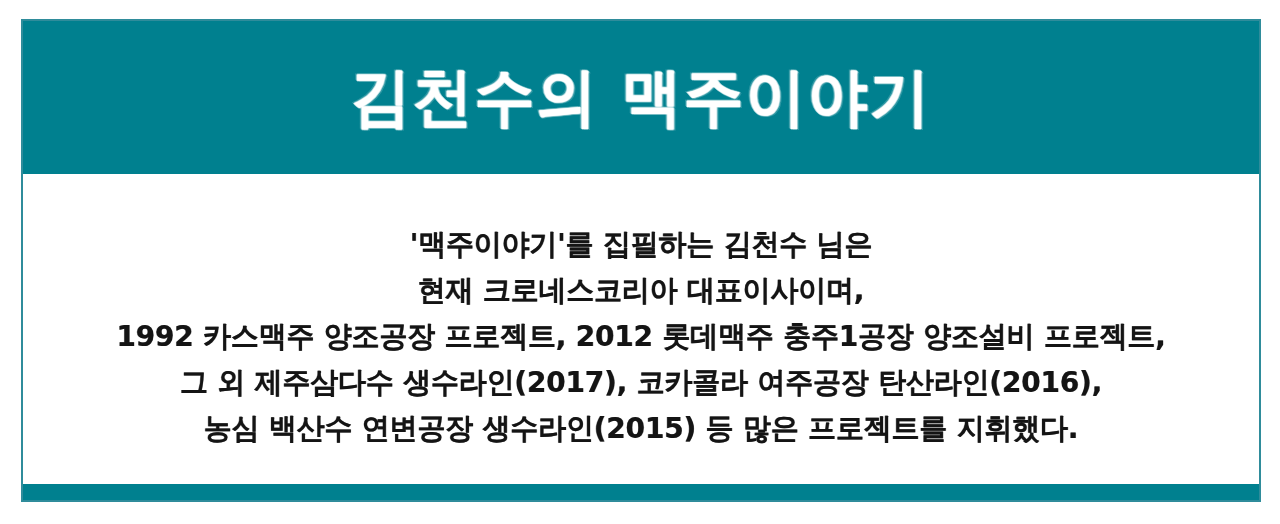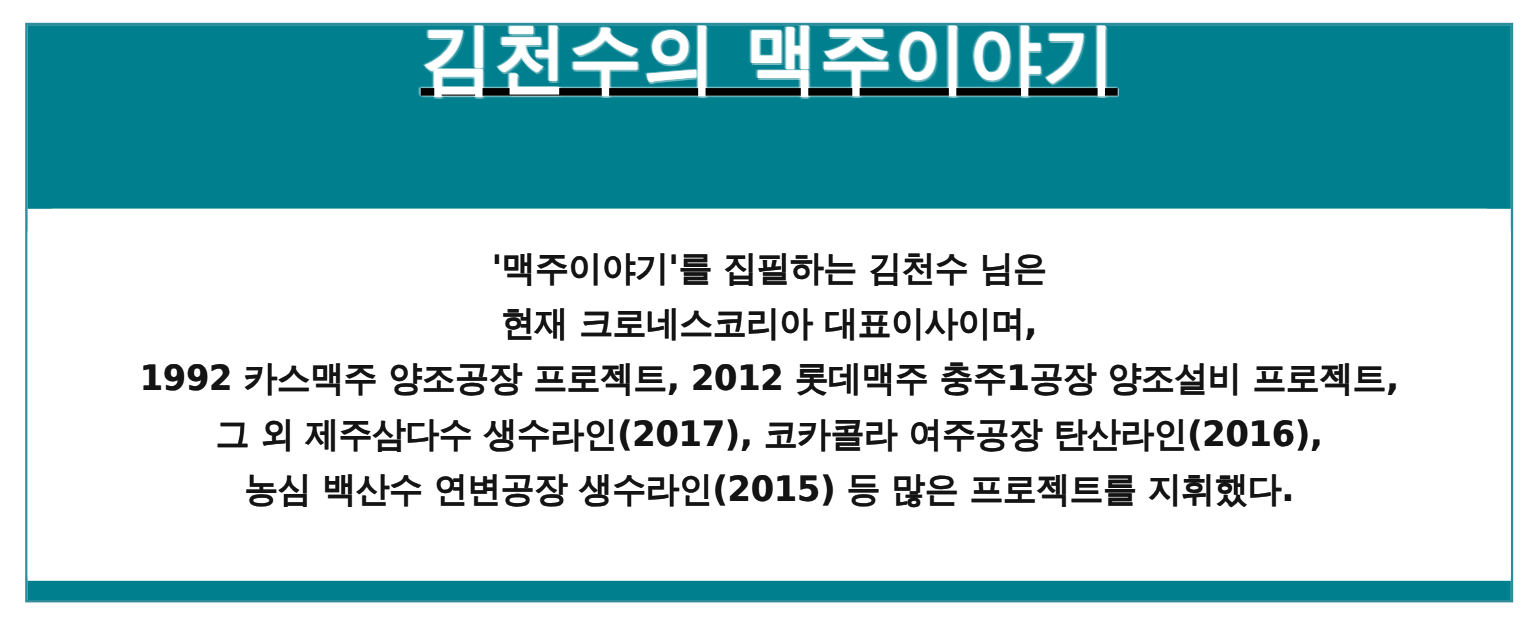--- a/index.html
+++ b/index.html
@@ -35,24 +35,23 @@
     flex-direction: column;
   }
 
   
   .header-band {
     position: relative;
     height: 153px;
     flex: 0 0 153px;
     background: #00808f;
     display: flex;
-    align-items: flex-start;
+    align-items: center;
     justify-content: center;
     overflow: hidden;
-    text-decoration: underline;
   }
 
   .title {
     color: #ffffff;
     font-family: "DejaVu Sans", sans-serif;
     font-size: 60px;
     font-weight: 700;
     letter-spacing: 2px;
     line-height: 1;
     white-space: nowrap;
@@ -70,24 +69,22 @@
   }
 
   
   .body-area {
     flex: 1 1 auto;
     background: #ffffff;
     position: relative;
     display: flex;
     flex-direction: column;
     align-items: center;
-    justify-content: flex-start;
-    padding-top: 36px;
+    justify-content: center;
     box-sizing: border-box;
-    border-radius: 21px;
   }
 
   .body-line {
     color: #141414;
     font-family: "DejaVu Sans", sans-serif;
     font-size: 28px;
     font-weight: 700;
     line-height: 1;
     letter-spacing: -0.2px;
     white-space: nowrap;

